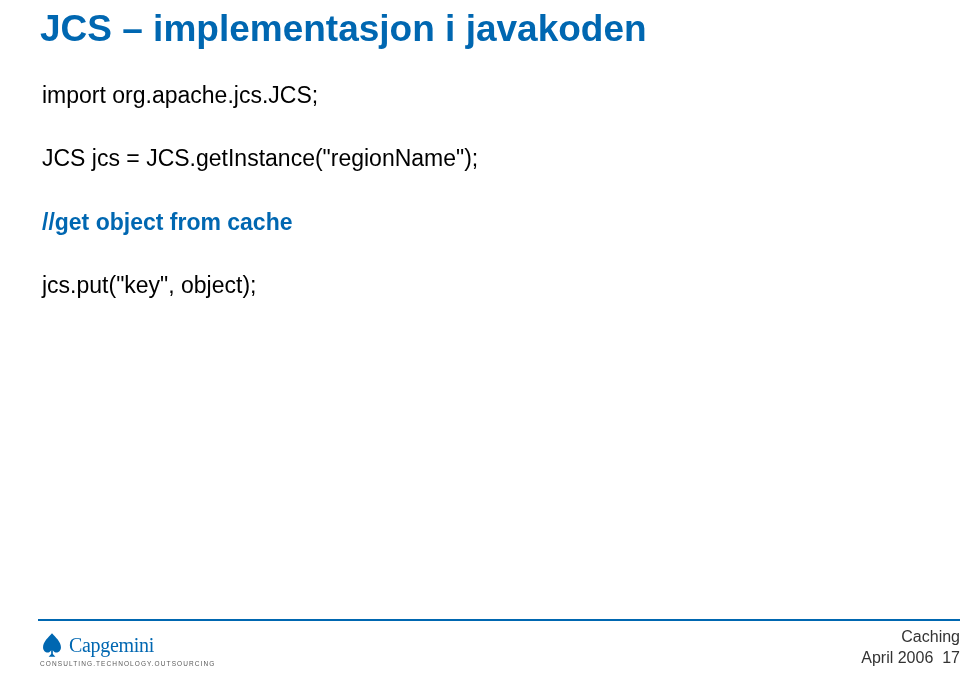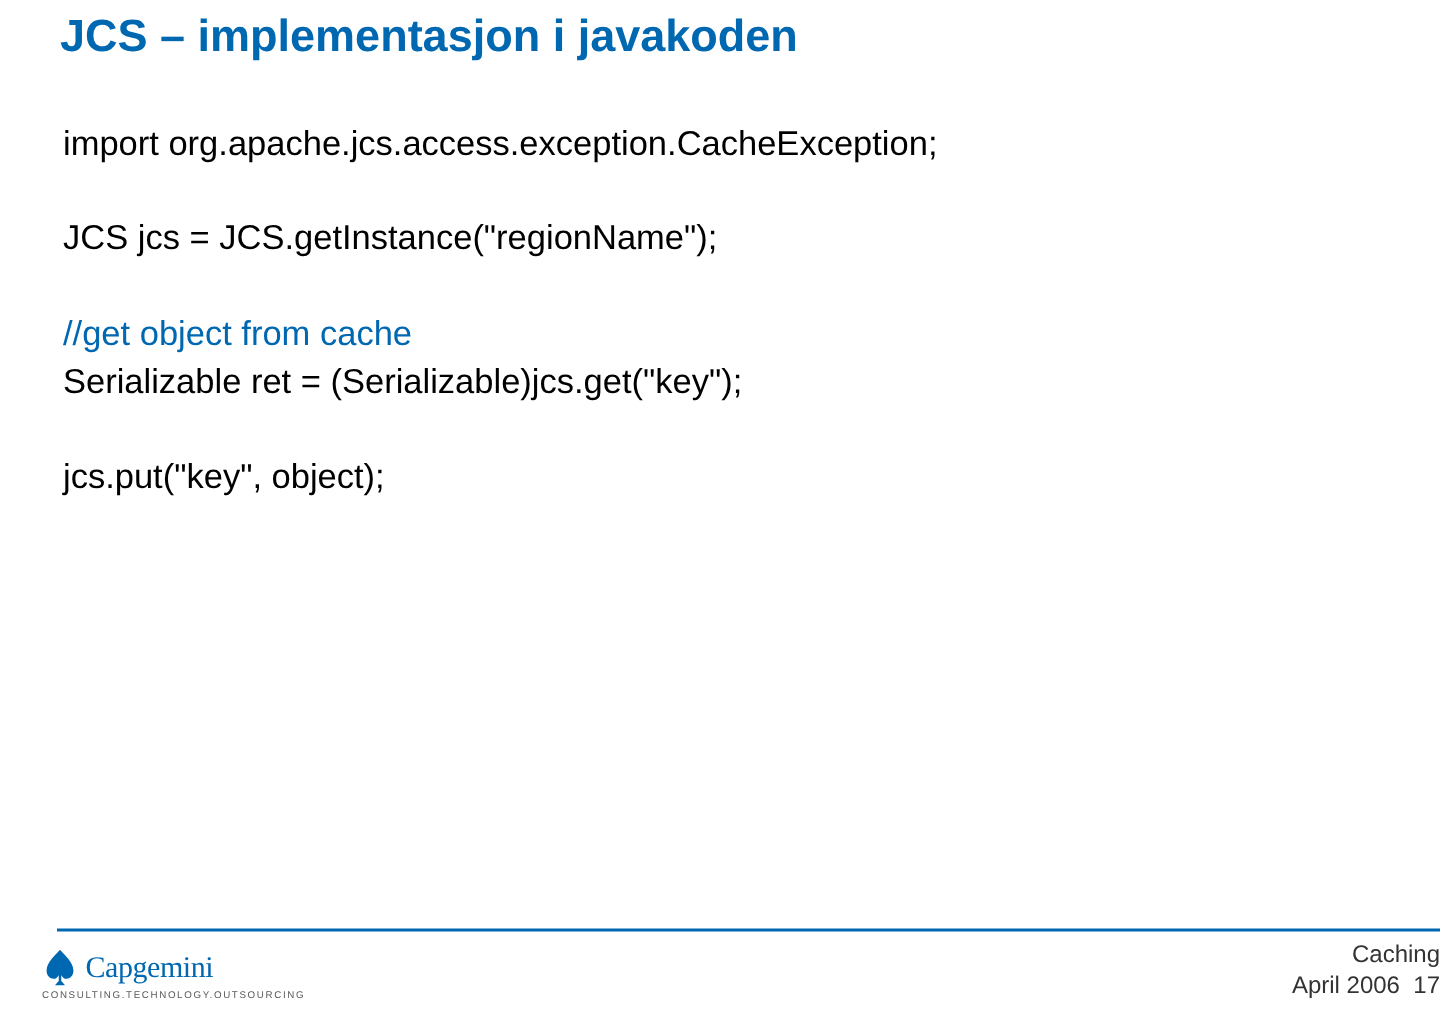--- a/index.html
+++ b/index.html
@@ -17,58 +17,58 @@
     }
     .slide {
       width: 100%;
       height: 100%;
       position: relative;
     }
     .title {
       position: absolute;
       top: 8px;
       left: 40px;
-      font-size: 30px;
+      font-size: 37px;
       font-weight: bold;
       color: #0067b1;
     }
     .content {
       position: absolute;
       top: 80px;
       left: 42px;
       right: 40px;
       font-size: 23px;
       color: #000000;
       line-height: 1.38;
     }
     .content .line {
       white-space: pre;
     }
     .content .comment {
       color: #0067b1;
-      font-weight: normal;
+      font-weight: bold;
     }
     .footer {
       position: absolute;
       bottom: 0;
       left: 0;
       right: 0;
       height: 62px;
     }
     .footer-line {
       position: absolute;
       top: 0;
       left: 38px;
       right: 0;
       height: 2px;
       background: #0067b1;
     }
     .logo {
       position: absolute;
-      left: 26px;
+      left: 38px;
       bottom: 14px;
       display: flex;
       flex-direction: column;
       align-items: flex-start;
     }
     .logo-main {
       display: flex;
       align-items: center;
       gap: 2px;
     }
@@ -114,26 +114,25 @@
     }
   </style>
 </head>
 <body>
 
 <div class="slide">
 
   <div class="title">JCS – implementasjon i javakoden</div>
 
   <div class="content">
-    <div class="line">import org.apache.jcs.access.exception.CacheException;</div>
+    <div class="line">import org.apache.jcs.JCS;</div>
     <div class="line">&nbsp;</div>
     <div class="line">JCS jcs = JCS.getInstance("regionName");</div>
     <div class="line">&nbsp;</div>
     <div class="line comment">//get object from cache</div>
-    <div class="line">Serializable ret = (Serializable)jcs.get("key");</div>
     <div class="line">&nbsp;</div>
     <div class="line">jcs.put("key", object);</div>
   </div>
 
   <div class="footer">
     <div class="footer-line"></div>
 
     <div class="logo">
       <div class="logo-main">
         <div class="logo-spade">

